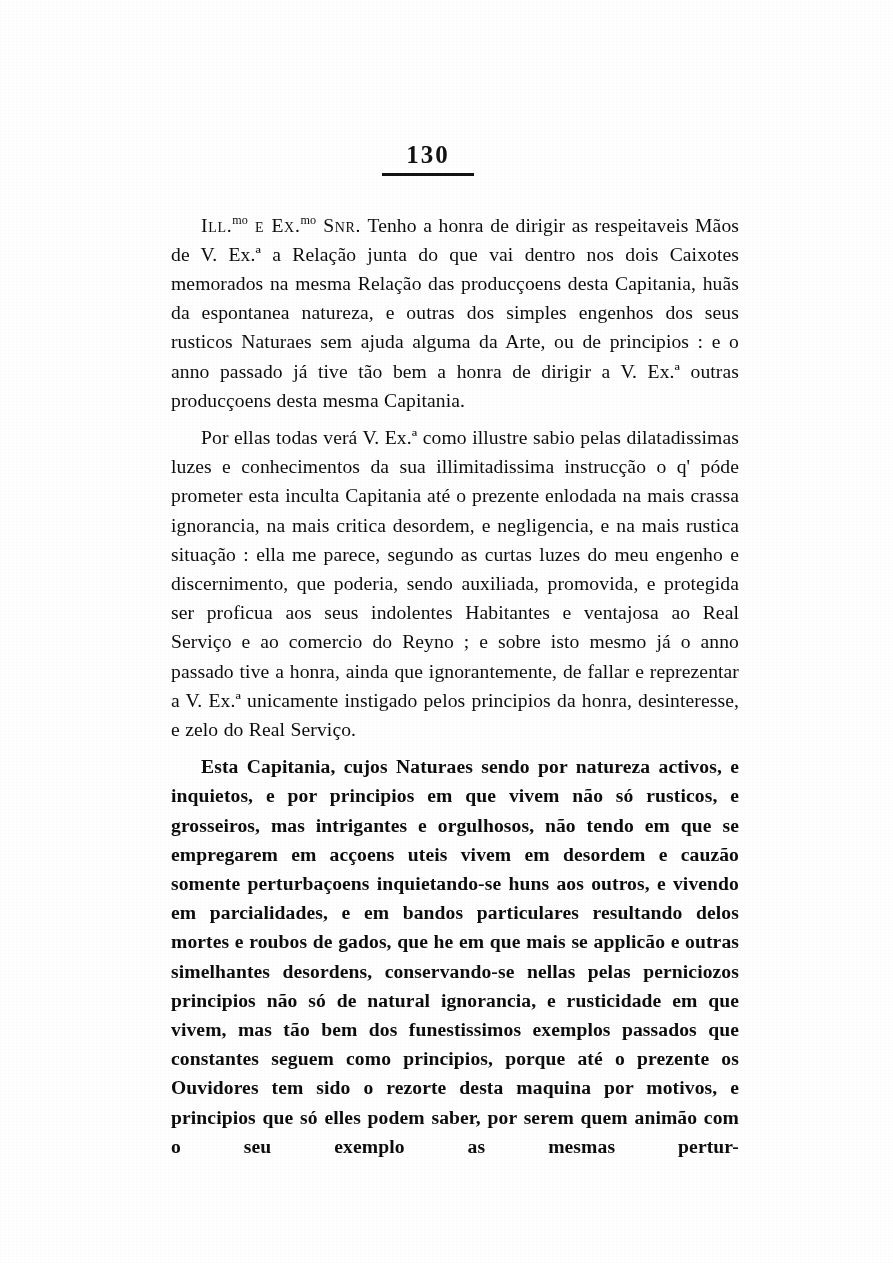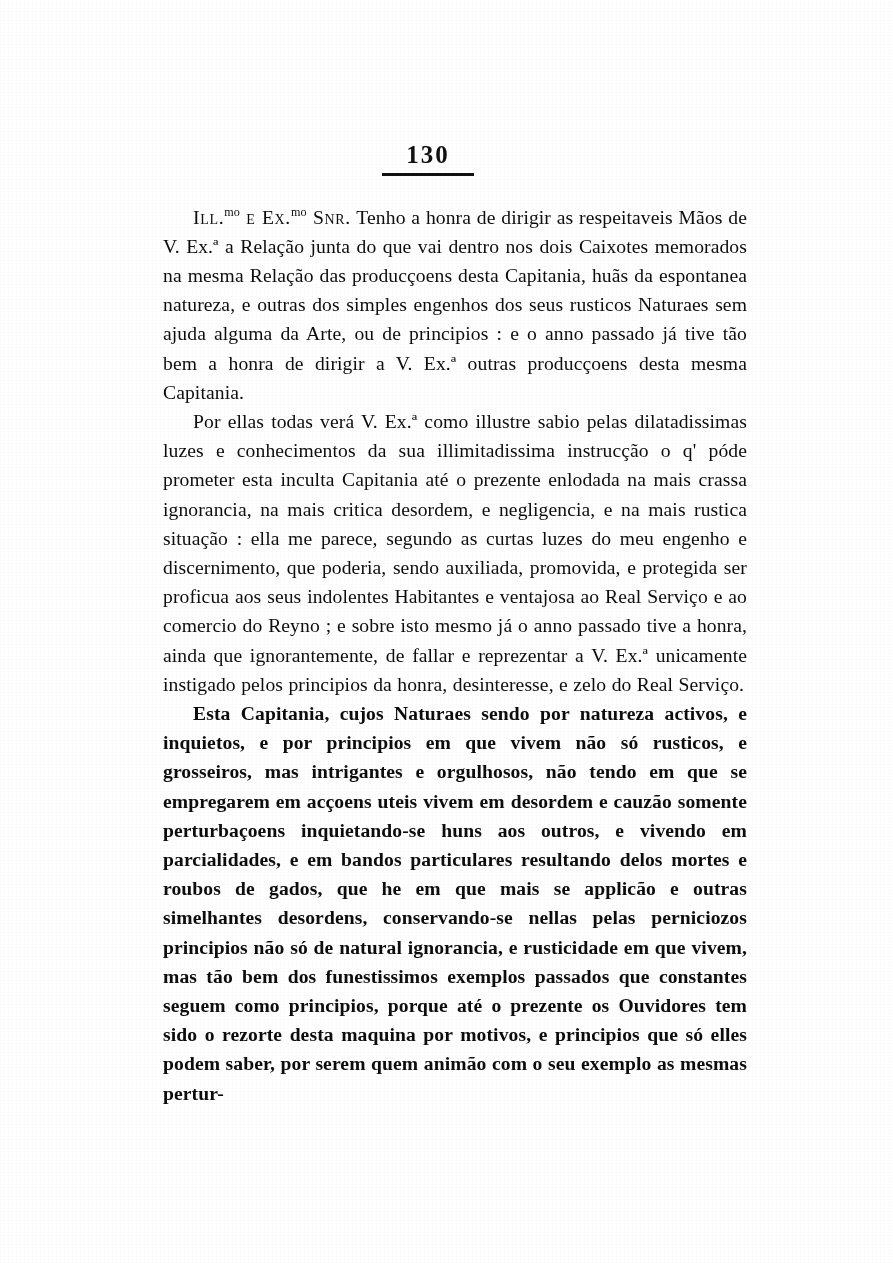--- a/index.html
+++ b/index.html
@@ -50,21 +50,21 @@
 
   
   .text-block {
     position: absolute;
     top: 198px;
     left: 163px;
     width: 584px;
   }
 
   .para {
-    margin: 0;
+    margin: 8px;
     font-size: 19.6px;
     line-height: 29.2px;
     text-align: justify;
     text-align-last: left;
     text-justify: inter-word;
     word-spacing: 0.4px;
     letter-spacing: 0.1px;
     color: #0d0d0d;
     text-indent: 30px;
   }

